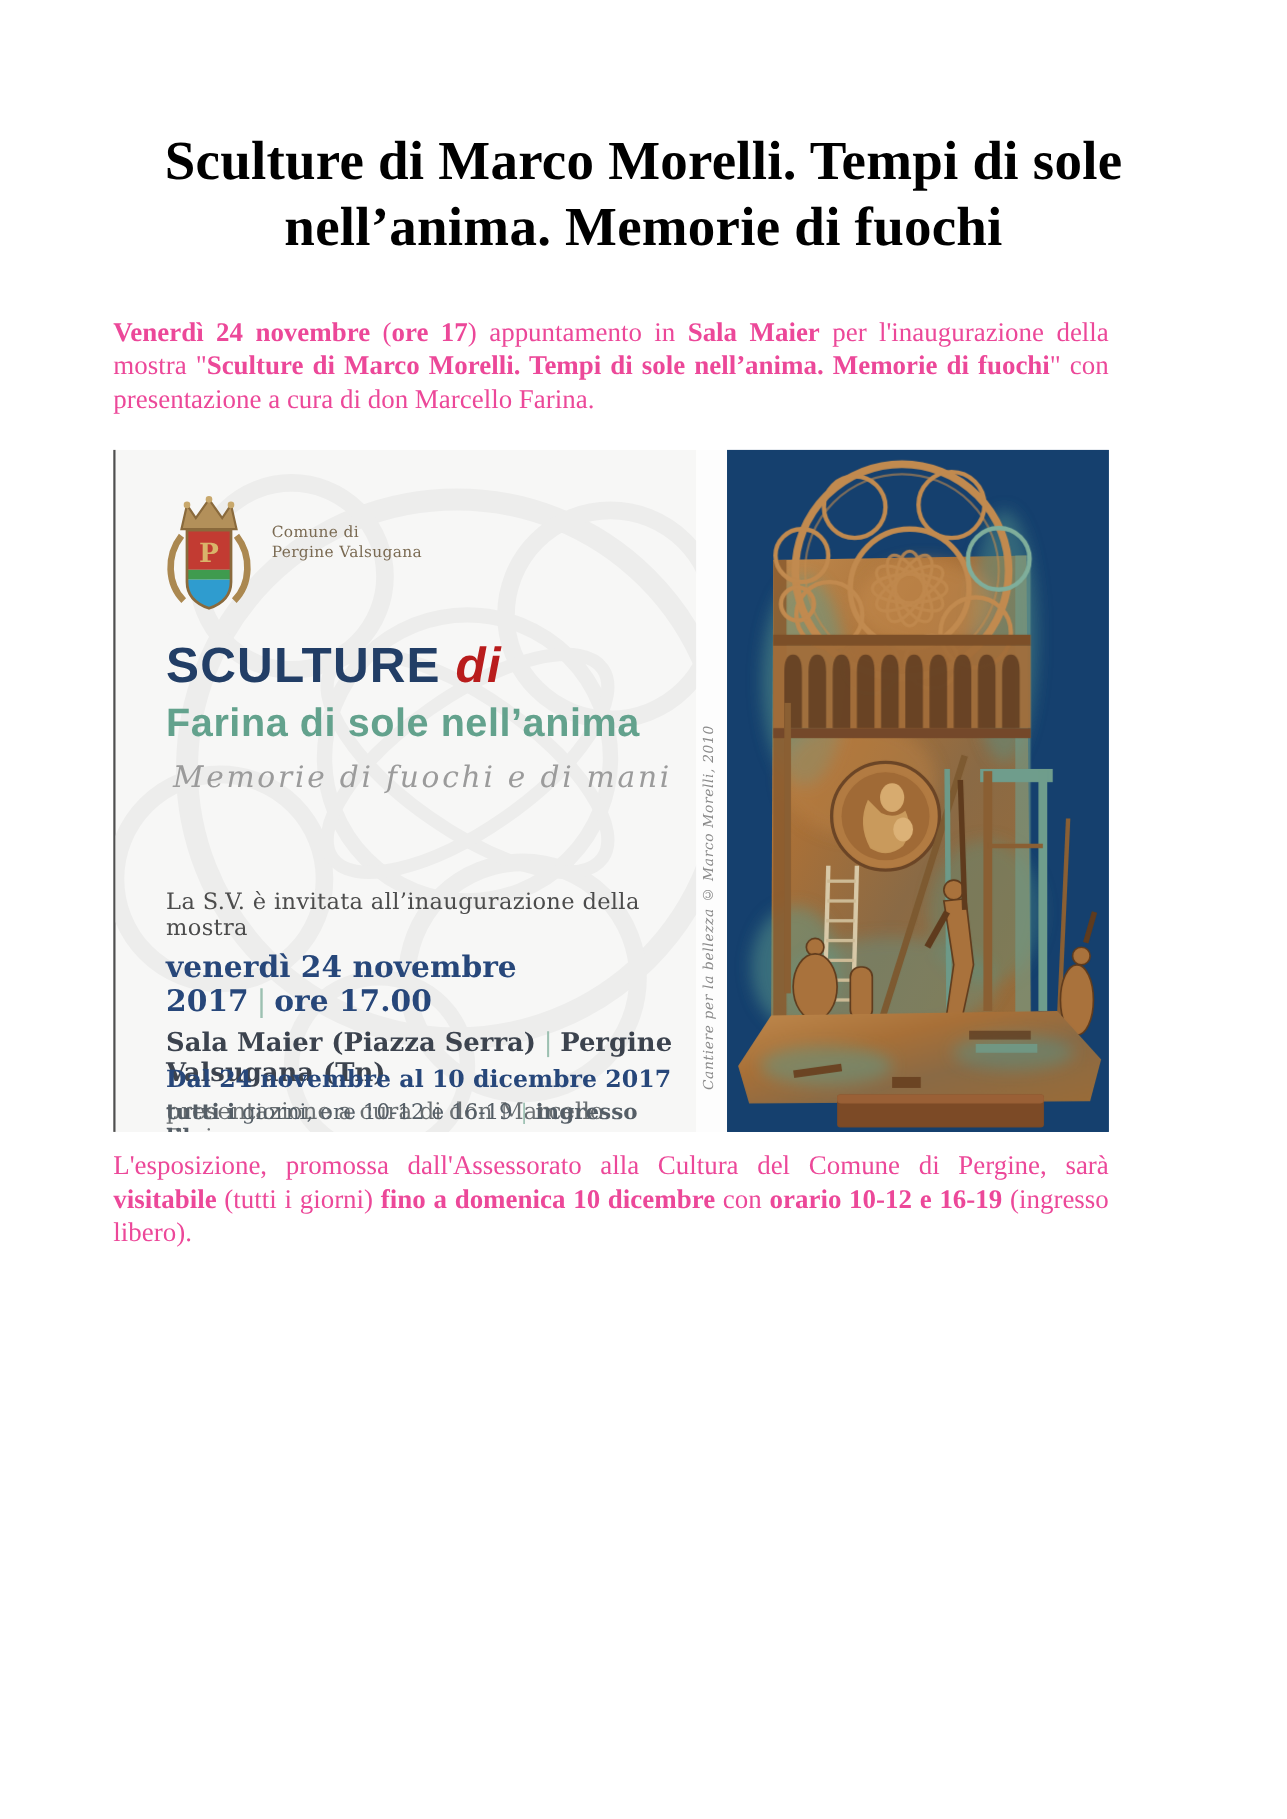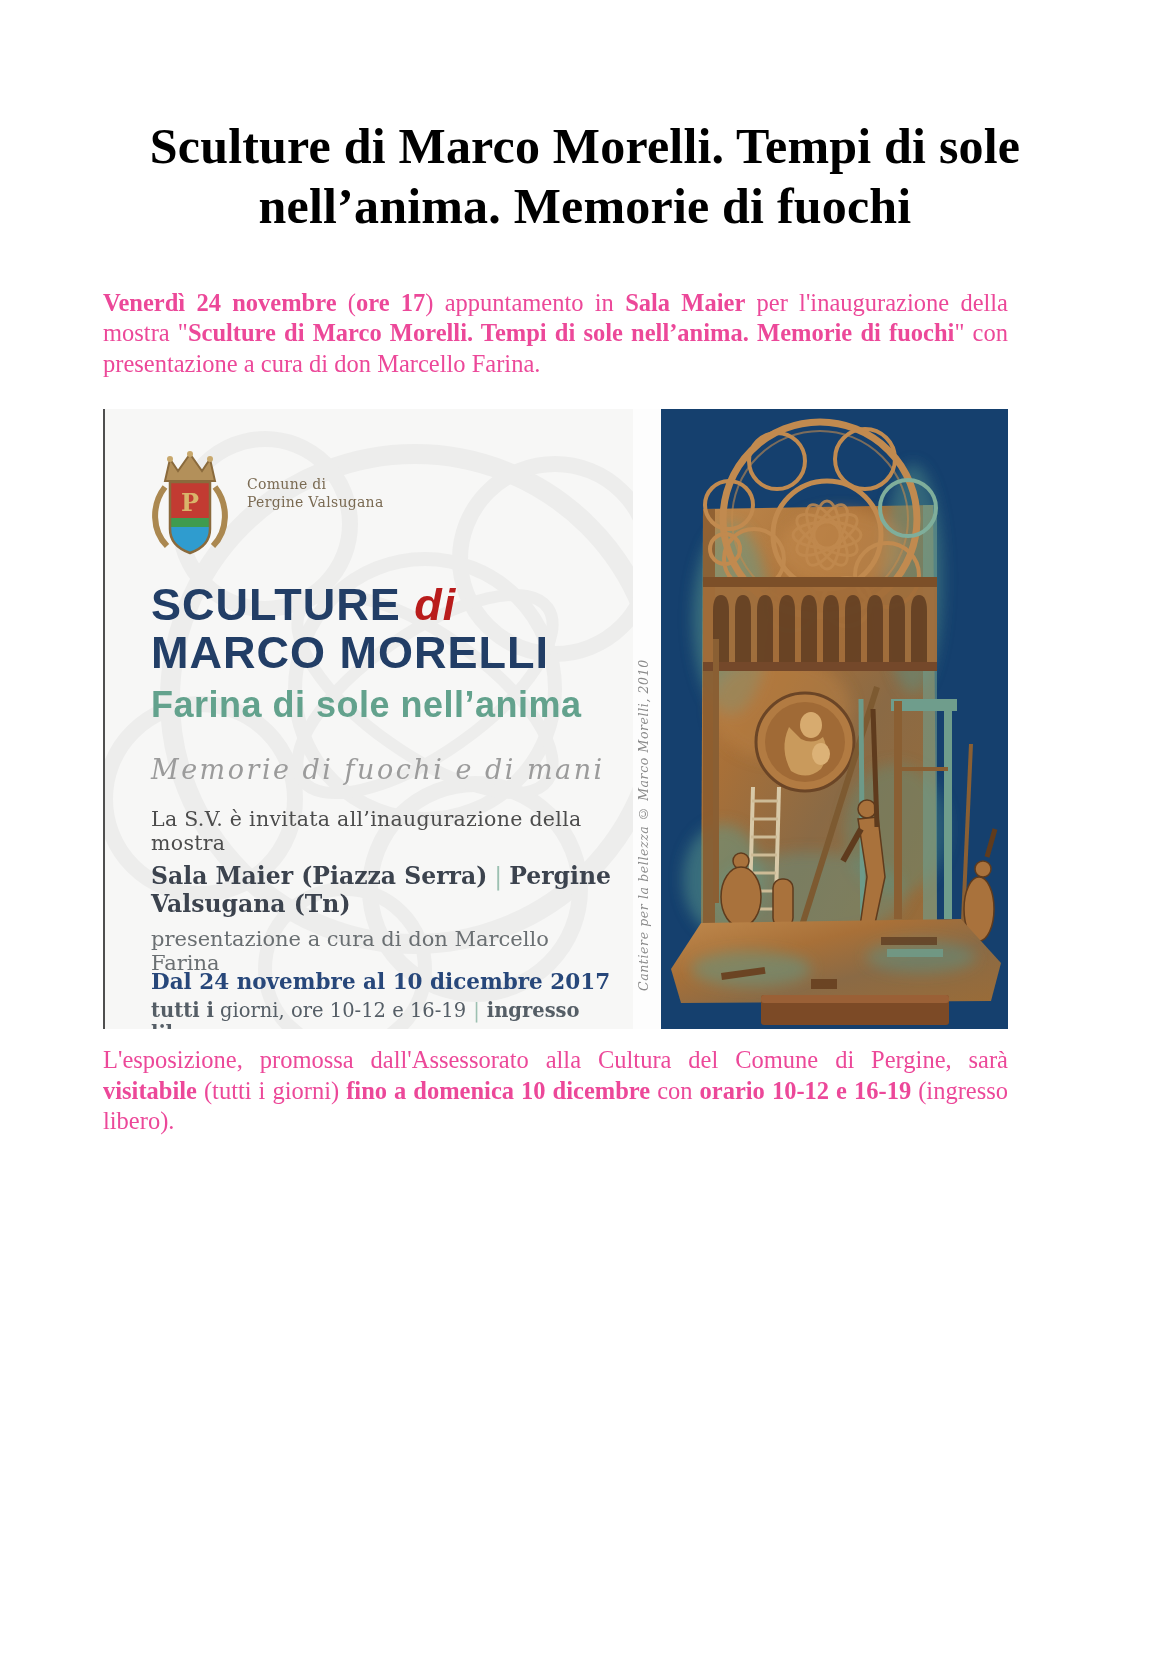--- a/index.html
+++ b/index.html
@@ -34,22 +34,22 @@
     font-family:"DejaVu Serif", serif; font-size:14px; line-height:1.3;
     color:#7a6a52; letter-spacing:.3px;
   }
   .headline { position:absolute; left:46px; top:172px; width:460px;
     font-family:"Liberation Sans", sans-serif; }
   .hl-line { font-size:45px; font-weight:bold; line-height:1.06;
     color:#223e66; letter-spacing:1px; }
   .hl-di { color:#b91c1c;font-style:italic; }
   .hl-teal { margin-top:7px; font-size:36px; font-weight:bold;
     color:#63a28d; letter-spacing:.5px; }
-  .hl-gray { margin-top:28px; font-size:27px; font-style:italic;
-    font-family:"DejaVu Serif", serif; color:#9b9b9b; letter-spacing:2.5px; }
+  .hl-gray { margin-top:13px; font-size:27px; font-style:italic;
+    font-family:"DejaVu Serif", serif; color:#9b9b9b; letter-spacing:2.5px;text-align:right; }
   .details { position:absolute; left:46px; top:398px; width:470px;
     font-family:"DejaVu Serif", serif; }
   .invite { font-size:20.5px; color:#4c4c4c; letter-spacing:.3px; }
   .date-line { margin-top:9px; font-size:27px; font-weight:bold; color:#27477a; }
   .venue-line { margin-top:7px; font-size:23.5px; font-weight:bold; color:#3c434e; }
   .presenter { margin-top:9px; font-size:21px; color:#6a6f72; }
   .sep { color:#9cc0b1; font-weight:normal; padding:0 7px; }
   .bottom-block { position:absolute; left:46px; top:560px; width:470px;
     font-family:"DejaVu Serif", serif; }
   .period { font-size:21.5px; font-weight:bold; color:#27477a; }
@@ -118,27 +118,27 @@
           <text x="41" y="60" text-anchor="middle" font-family="DejaVu Serif, serif" font-weight="bold" font-size="24" fill="#d9b46a">P</text>
         </svg>
       </div>
       <div class="logo-caption">
         <div>Comune di</div>
         <div>Pergine Valsugana</div>
       </div>
 
       <div class="headline">
         <div class="hl-line"><span>SCULTURE </span><span class="hl-di">di</span></div>
-        <div class="hl-line">MARCO MORELLI</div>
         <div class="hl-teal">Farina di sole nell’anima</div>
         <div class="hl-gray">Memorie di fuochi e di mani</div>
       </div>
 
       <div class="details">
         <div class="invite">La S.V. è invitata all’inaugurazione della mostra</div>
+        <div class="date-line"><span>venerdì 24 novembre 2017</span><span class="sep">|</span><span>ore 17.00</span></div>
         <div class="venue-line"><span>Sala Maier (Piazza Serra)</span><span class="sep">|</span><span>Pergine Valsugana (Tn)</span></div>
         <div class="presenter">presentazione a cura di don Marcello Farina</div>
       </div>
 
       <div class="bottom-block">
         <div class="period">Dal 24 novembre al 10 dicembre 2017</div>
         <div class="hours"><span class="hb">tutti i</span><span> giorni, ore 10-12 e 16-19</span><span class="sep">|</span><span class="hb">ingresso libero</span></div>
       </div>
     </div>
 

